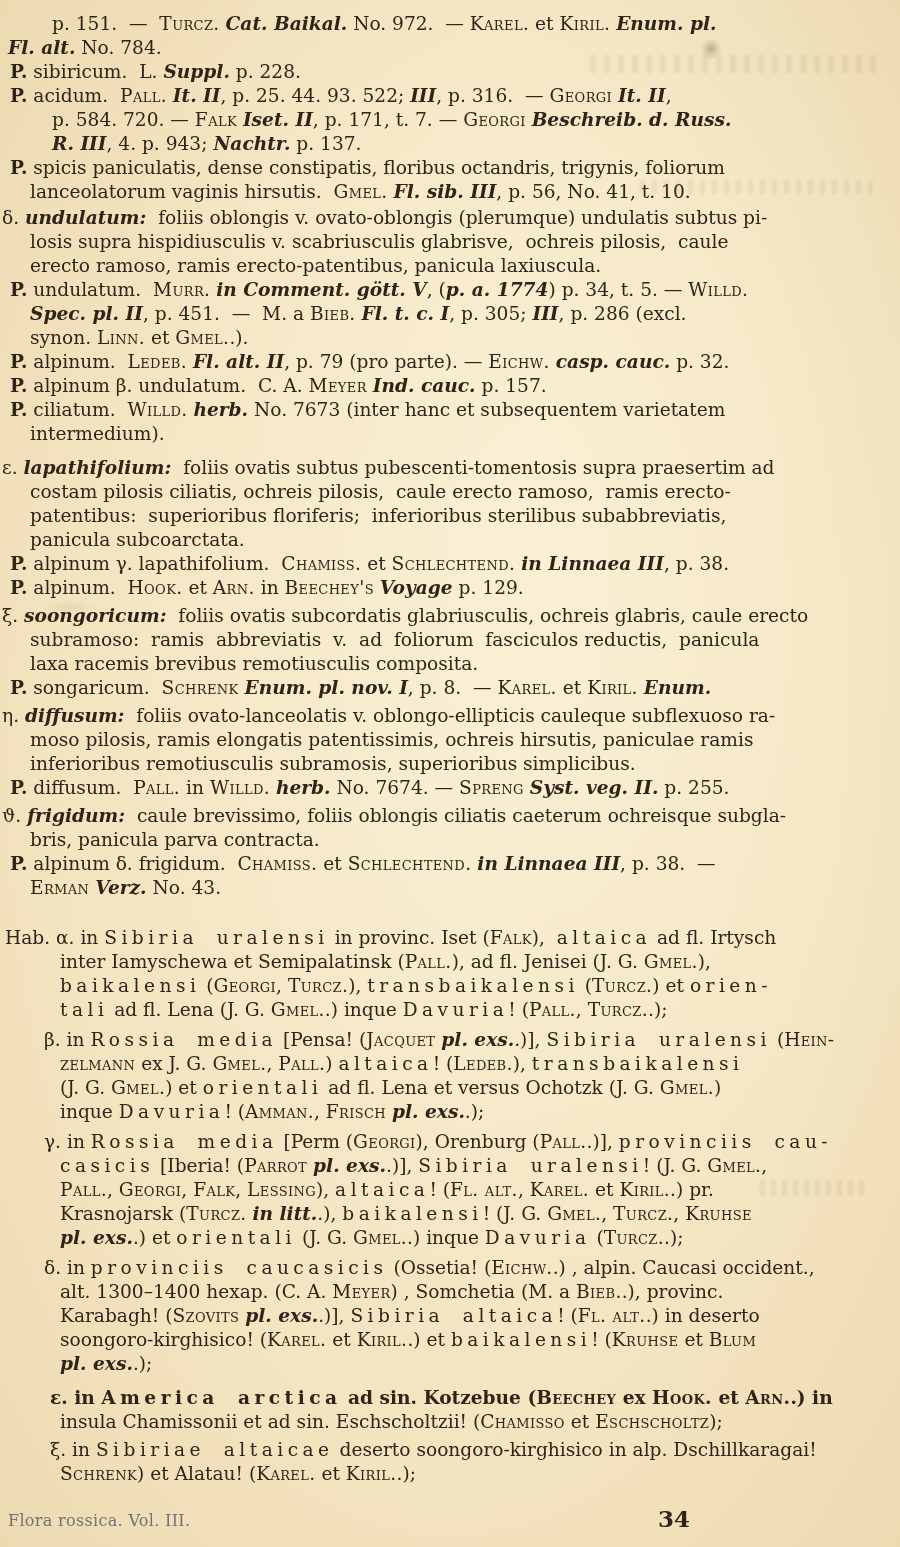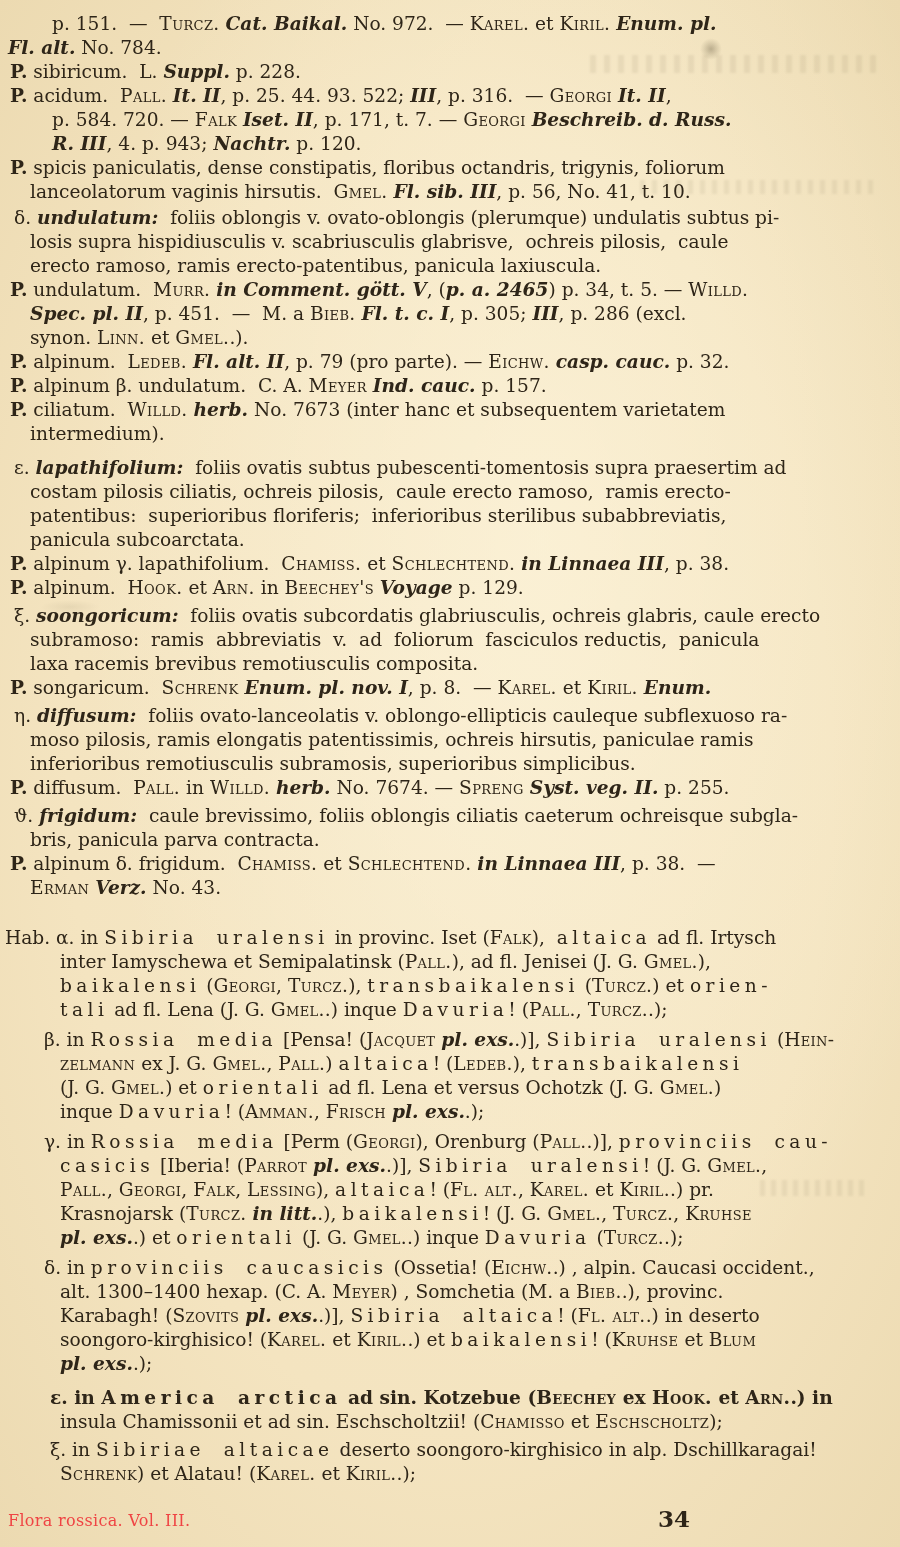--- a/index.html
+++ b/index.html
@@ -12,32 +12,32 @@
     color:#2e2518;
     overflow:hidden;
     position:relative;
   }
   .page{position:relative;width:900px;height:1547px;overflow:hidden;}
   .textblock{padding-top:12px;}
   .line{height:24px;line-height:24px;font-size:18.6px;white-space:pre;}
   .ind-cont1{padding-left:52px}
   .ind-flalt{padding-left:8px}
   .ind-species{padding-left:10px}
-  .ind-var{padding-left:14px}
+  .ind-var{padding-left:2px}
   .ind-cont{padding-left:30px}
   .ind-hab{padding-left:5px}
   .ind-habvar{padding-left:44px}
   .ind-habvar2{padding-left:50px}
   .ind-habcont{padding-left:60px}
   .seg-b{font-weight:bold;}
   .seg-bi{font-weight:bold;font-style:italic;}
   .seg-sc{font-variant:small-caps;letter-spacing:.02em;}
   .seg-sp{letter-spacing:.24em;word-spacing:.45em;}
   .footer{position:absolute;left:8px;bottom:8px;width:884px;height:28px;}
-  .footer .vol{font-size:16px;letter-spacing:.02em;color:#ef4444;}
+  .footer .vol{font-size:16px;letter-spacing:.02em;color:#737373;}
   .footer .pageno{position:absolute;left:650px;top:-6px;font-size:23px;font-weight:bold;}
   .stain{position:absolute;pointer-events:none;}
   .stain-1{left:700px;top:38px;width:22px;height:22px;
     background:radial-gradient(circle,rgba(120,108,80,.45) 0%,rgba(120,108,80,.15) 45%,rgba(120,108,80,0) 70%);}
   .stain-2{left:590px;top:55px;width:290px;height:18px;
     background:repeating-linear-gradient(90deg,rgba(130,118,90,.14) 0 6px,rgba(130,118,90,0) 6px 14px);
     filter:blur(1px);opacity:.8;}
   .stain-3{left:640px;top:180px;width:240px;height:14px;
     background:repeating-linear-gradient(90deg,rgba(130,118,90,.10) 0 5px,rgba(130,118,90,0) 5px 12px);
     filter:blur(1px);}
@@ -56,27 +56,27 @@
   <div class="stain stain-3"></div>
   <div class="stain stain-4"></div>
   <div class="stain stain-5"></div>
 
   <div class="textblock" id="text-block">
       <div class="line ind-cont1"><span>p. 151.  —  </span><span class="seg-sc">Turcz.</span><span> </span><span class="seg-bi">Cat. Baikal.</span><span> No. 972.  — </span><span class="seg-sc">Karel.</span><span> et </span><span class="seg-sc">Kiril.</span><span> </span><span class="seg-bi">Enum. pl.</span></div>
       <div class="line ind-flalt"><span class="seg-bi">Fl. alt.</span><span> No. 784.</span></div>
       <div class="line ind-species"><span class="seg-b">P.</span><span> sibiricum.  L. </span><span class="seg-bi">Suppl.</span><span> p. 228.</span></div>
       <div class="line ind-species"><span class="seg-b">P.</span><span> acidum.  </span><span class="seg-sc">Pall.</span><span> </span><span class="seg-bi">It. II</span><span>, p. 25. 44. 93. 522; </span><span class="seg-bi">III</span><span>, p. 316.  — </span><span class="seg-sc">Georgi</span><span> </span><span class="seg-bi">It. II</span><span>,</span></div>
       <div class="line ind-cont1"><span>p. 584. 720. — </span><span class="seg-sc">Falk</span><span> </span><span class="seg-bi">Iset. II</span><span>, p. 171, t. 7. — </span><span class="seg-sc">Georgi</span><span> </span><span class="seg-bi">Beschreib. d. Russ.</span></div>
-      <div class="line ind-cont1"><span class="seg-bi">R. III</span><span>, 4. p. 943; </span><span class="seg-bi">Nachtr.</span><span> p. 120.</span></div>
+      <div class="line ind-cont1"><span class="seg-bi">R. III</span><span>, 4. p. 943; </span><span class="seg-bi">Nachtr.</span><span> p. 137.</span></div>
       <div class="line ind-species"><span class="seg-b">P.</span><span> spicis paniculatis, dense constipatis, floribus octandris, trigynis, foliorum</span></div>
       <div class="line ind-cont"><span>lanceolatorum vaginis hirsutis.  </span><span class="seg-sc">Gmel.</span><span> </span><span class="seg-bi">Fl. sib. III</span><span>, p. 56, No. 41, t. 10.</span></div>
       <div class="line ind-var" style="margin-top: 2px;"><span>δ. </span><span class="seg-bi">undulatum:</span><span>  foliis oblongis v. ovato-oblongis (plerumque) undulatis subtus pi-</span></div>
       <div class="line ind-cont"><span>losis supra hispidiusculis v. scabriusculis glabrisve,  ochreis pilosis,  caule</span></div>
       <div class="line ind-cont"><span>erecto ramoso, ramis erecto-patentibus, panicula laxiuscula.</span></div>
-      <div class="line ind-species"><span class="seg-b">P.</span><span> undulatum.  </span><span class="seg-sc">Murr.</span><span> </span><span class="seg-bi">in Comment. gött. V</span><span>, (</span><span class="seg-bi">p. a. 2465</span><span>) p. 34, t. 5. — </span><span class="seg-sc">Willd.</span></div>
+      <div class="line ind-species"><span class="seg-b">P.</span><span> undulatum.  </span><span class="seg-sc">Murr.</span><span> </span><span class="seg-bi">in Comment. gött. V</span><span>, (</span><span class="seg-bi">p. a. 1774</span><span>) p. 34, t. 5. — </span><span class="seg-sc">Willd.</span></div>
       <div class="line ind-cont"><span class="seg-bi">Spec. pl. II</span><span>, p. 451.  —  M. a </span><span class="seg-sc">Bieb.</span><span> </span><span class="seg-bi">Fl. t. c. I</span><span>, p. 305; </span><span class="seg-bi">III</span><span>, p. 286 (excl.</span></div>
       <div class="line ind-cont"><span>synon. </span><span class="seg-sc">Linn.</span><span> et </span><span class="seg-sc">Gmel.</span><span>.).</span></div>
       <div class="line ind-species"><span class="seg-b">P.</span><span> alpinum.  </span><span class="seg-sc">Ledeb.</span><span> </span><span class="seg-bi">Fl. alt. II</span><span>, p. 79 (pro parte). — </span><span class="seg-sc">Eichw.</span><span> </span><span class="seg-bi">casp. cauc.</span><span> p. 32.</span></div>
       <div class="line ind-species"><span class="seg-b">P.</span><span> alpinum β. undulatum.  C. A. </span><span class="seg-sc">Meyer</span><span> </span><span class="seg-bi">Ind. cauc.</span><span> p. 157.</span></div>
       <div class="line ind-species"><span class="seg-b">P.</span><span> ciliatum.  </span><span class="seg-sc">Willd.</span><span> </span><span class="seg-bi">herb.</span><span> No. 7673 (inter hanc et subsequentem varietatem</span></div>
       <div class="line ind-cont"><span>intermedium).</span></div>
       <div class="line ind-var" style="margin-top: 10px;"><span>ε. </span><span class="seg-bi">lapathifolium:</span><span>  foliis ovatis subtus pubescenti-tomentosis supra praesertim ad</span></div>
       <div class="line ind-cont"><span>costam pilosis ciliatis, ochreis pilosis,  caule erecto ramoso,  ramis erecto-</span></div>
       <div class="line ind-cont"><span>patentibus:  superioribus floriferis;  inferioribus sterilibus subabbreviatis,</span></div>
       <div class="line ind-cont"><span>panicula subcoarctata.</span></div>

